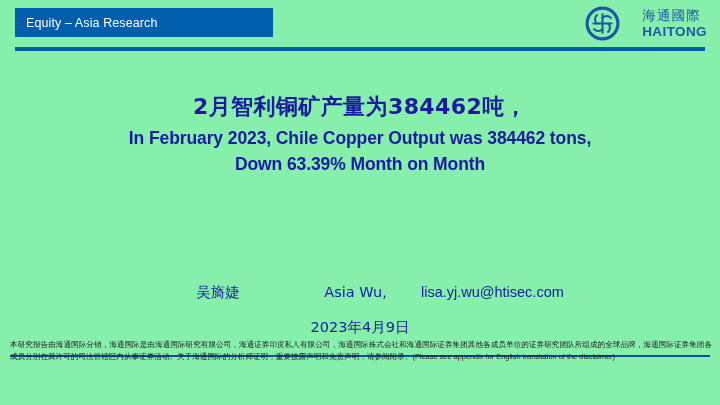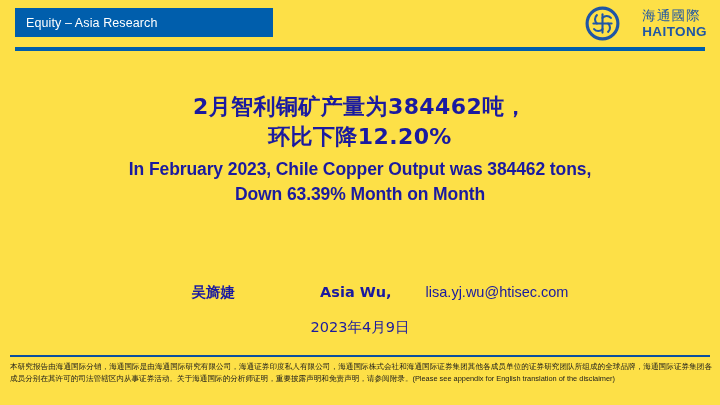--- a/index.html
+++ b/index.html
@@ -11,21 +11,21 @@
     height: 405px;
     background: #ffffff;
     font-family: "Liberation Sans", "DejaVu Sans", sans-serif;
     overflow: hidden;
     position: relative;
   }
   .slide {
     position: relative;
     width: 720px;
     height: 405px;
-    background: #fde047;
+    background: #86efac;
   }
 
   
   .header-banner {
     position: absolute;
     left: 15px;
     top: 8px;
     width: 258px;
     height: 29px;
     background: #005EAC;
@@ -120,21 +120,21 @@
   .author-line {
     position: absolute;
     left: 0;
     top: 283px;
     width: 720px;
     text-align: center;
     color: #1A1AA0;
     font-size: 14.5px;
   }
   .author-name {
-    font-weight: bold;
+    font-weight: normal;
     font-family: "DejaVu Sans", "Liberation Sans", sans-serif;
     margin-left: 40px;
   }
   .author-email {
     font-weight: normal;
     margin-left: 30px;
   }
   .date-line {
     position: absolute;
     left: 0;
@@ -152,21 +152,21 @@
     position: absolute;
     left: 10px;
     top: 355px;
     width: 700px;
     height: 2px;
     background: #0B4F9E;
   }
   .footer-text {
     position: absolute;
     left: 10px;
-    top: 361px;
+    top: 339px;
     width: 702px;
     color: #1b1b1b;
     font-size: 7.6px;
     line-height: 1.52;
     text-align: justify;
     font-family: "DejaVu Sans", "Liberation Sans", sans-serif;
   }
   .footer-en {
     font-family: "Liberation Sans", sans-serif;
     font-size: 7.4px;
@@ -199,21 +199,20 @@
     </span>
     <span class="logo-wordmark">
       <span class="logo-cn">海通國際</span>
       <span class="logo-en">HAITONG</span>
     </span>
   </div>
 
   <div class="title-zone">
     <div class="title-cn">
       <span class="title-cn-line">2月智利铜矿产量为384462吨，</span>
-      <span class="title-cn-line">环比下降12.20%</span>
     </div>
     <div class="title-en">
       <span class="title-en-line">In February 2023, Chile Copper Output was 384462 tons,</span>
       <span class="title-en-line">Down 63.39% Month on Month</span>
     </div>
   </div>
 
   <div class="author-line">
     <span class="author-name">吴旖婕</span><span class="author-name">&nbsp;</span><span class="author-name">Asia Wu,</span>
     <span class="author-email">lisa.yj.wu@htisec.com</span>

